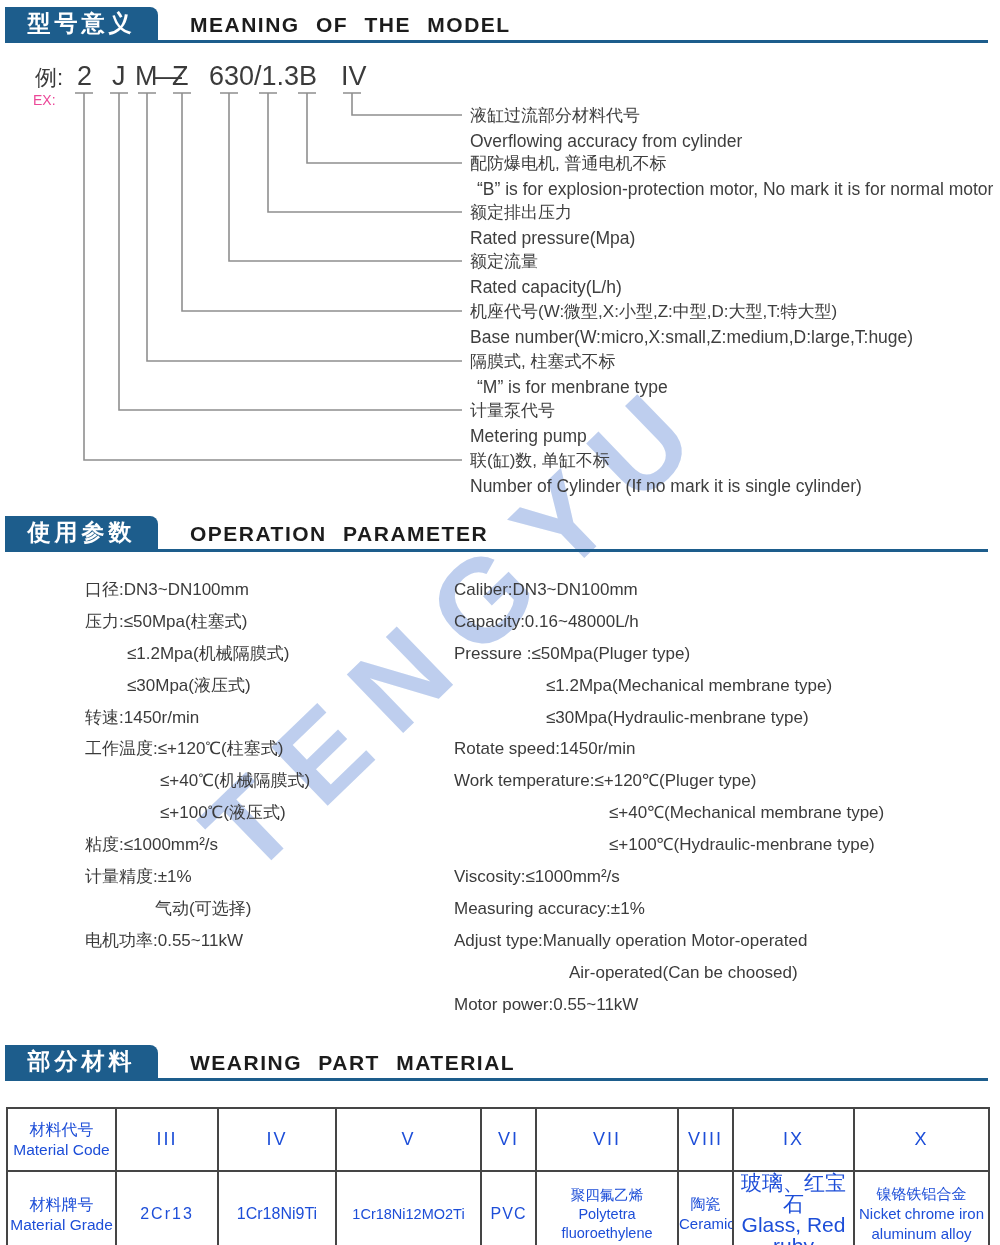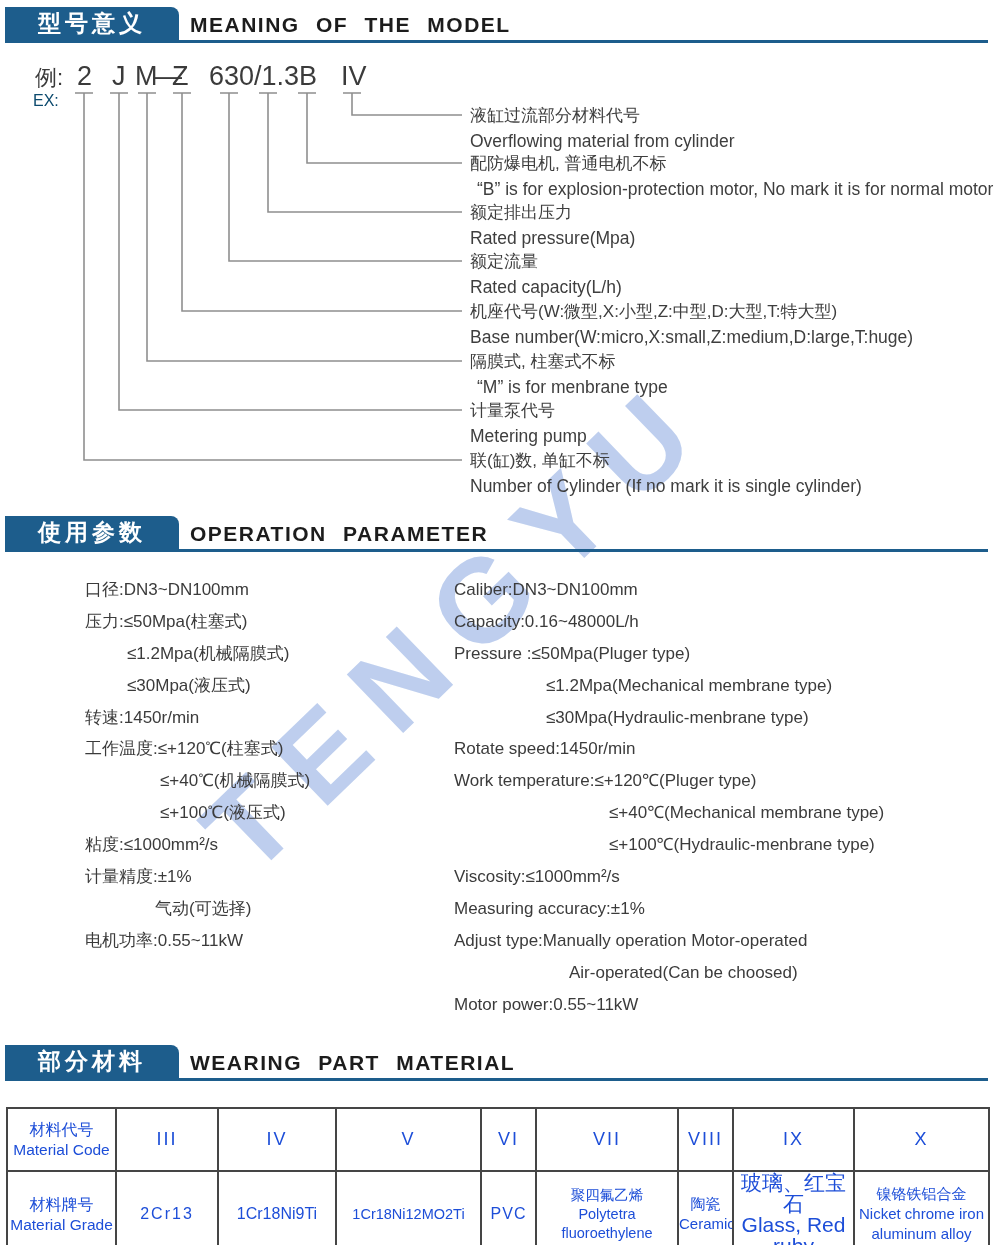--- a/index.html
+++ b/index.html
@@ -12,36 +12,36 @@
   .watermark {
     position:absolute; left:100px; top:535px; width:712px; height:180px;
     display:flex; align-items:center; justify-content:center;
     transform:rotate(-44deg);
     font-size:118px; font-weight:bold; letter-spacing:26px;
     color:#aec3ea; opacity:0.8; white-space:nowrap; z-index:0;
   }
 
   
   .sec-badge {
-    position:absolute; left:5px; width:174px; height:33px;
+    position:absolute; left:5px; width:153px; height:33px;
     background:#1d5d8c; color:#ffffff; font-weight:bold; font-size:23px;
     letter-spacing:4px; display:flex; align-items:center; justify-content:center;
     border-top-right-radius:8px; z-index:2;
   }
   .sec-title {
     position:absolute; left:190px; font-size:21px; font-weight:bold;
     letter-spacing:1.5px; word-spacing:9px; color:#1c1c1c; z-index:2; white-space:nowrap;
   }
   .sec-underline {
     position:absolute; left:5px; width:983px; height:3px; background:#1d5d8c; z-index:1;
   }
 
   
   .ex-label-cn { position:absolute; left:35px; top:63px; font-size:22px; color:#3b3b3b; z-index:2; }
-  .ex-label-en { position:absolute; left:33px; top:92px; font-size:16px; color:#0c4a6e; z-index:2; }
+  .ex-label-en { position:absolute; left:33px; top:92px; font-size:14px; color:#ec4899; z-index:2; }
   .code-seg { position:absolute; top:61px; font-size:27px; color:#3b3b3b; white-space:nowrap; z-index:2; }
 
   .connector-svg { position:absolute; left:0; top:0; width:1000px; height:500px; z-index:1; pointer-events:none; }
 
   .exp-row { position:absolute; left:470px; z-index:2; white-space:nowrap; }
   .exp-cn { font-size:17px; line-height:23px; }
   .exp-en { font-size:17.5px; line-height:25px; margin-top:2px; }
   .exp-en.quoted { padding-left:7px; }
 
   
@@ -103,21 +103,21 @@
       <path d="M220 93 H238 M229 93 V261 H462"></path>
       <path d="M173 93 H191 M182 93 V311 H462"></path>
       <path d="M138 93 H156 M147 93 V361 H462"></path>
       <path d="M110 93 H128 M119 93 V410 H462"></path>
       <path d="M75 93 H93 M84 93 V460 H462"></path>
     </g>
   </svg>
 
   <div class="exp-row" style="top:104px;">
     <div class="exp-cn">液缸过流部分材料代号</div>
-    <div class="exp-en">Overflowing material from cylinder</div>
+    <div class="exp-en">Overflowing accuracy from cylinder</div>
   </div>
   <div class="exp-row" style="top:152px;">
     <div class="exp-cn">配防爆电机, 普通电机不标</div>
     <div class="exp-en quoted">“B”  is for explosion-protection motor, No mark it is for normal motor</div>
   </div>
   <div class="exp-row" style="top:201px;">
     <div class="exp-cn">额定排出压力</div>
     <div class="exp-en">Rated pressure(Mpa)</div>
   </div>
   <div class="exp-row" style="top:250px;">

